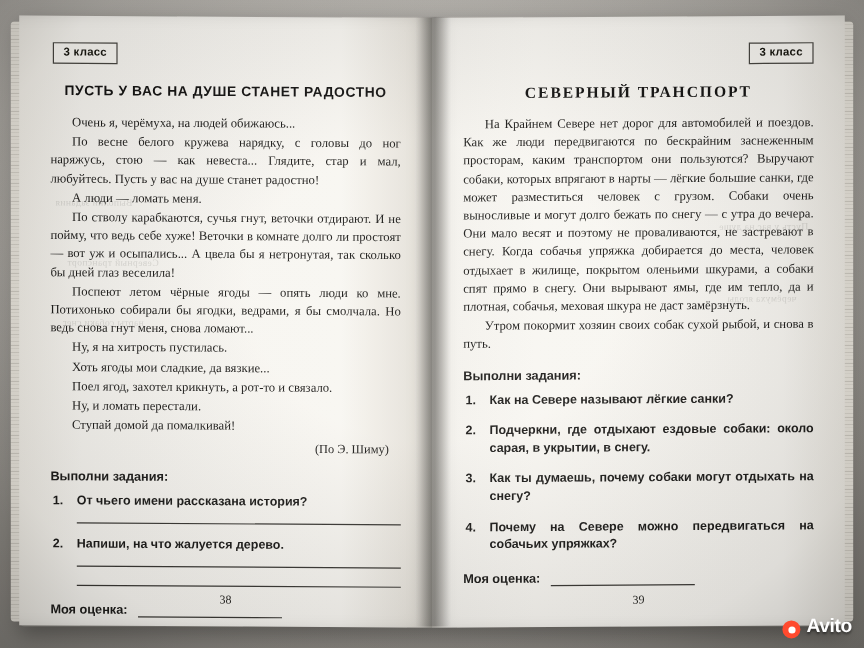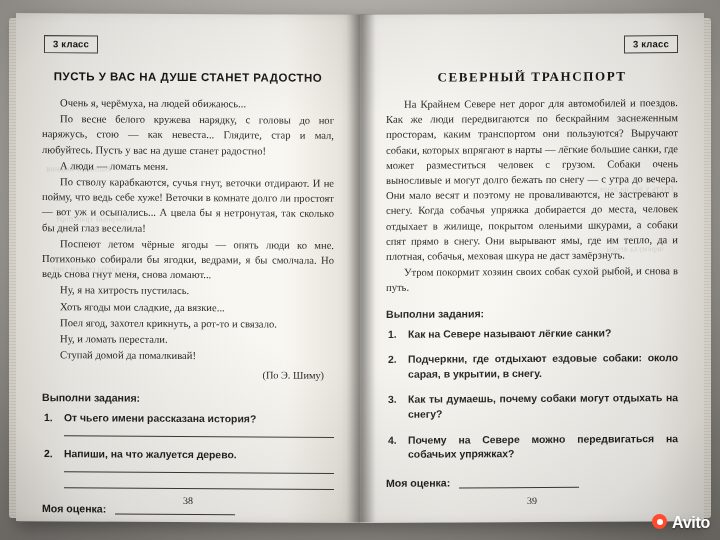--- a/index.html
+++ b/index.html
@@ -186,21 +186,21 @@
     text-align: center;
     font-size: 10px;
     color: #2a2926;
   }
   
   #watermark {
     position: absolute;
     right: 10px;
     bottom: 8px;
     display: flex;
-    align-items: flex-start;
+    align-items: flex-end;
     gap: 5px;
     font-family: "Liberation Sans", sans-serif;
     font-size: 16px;
     font-weight: bold;
     color: #ffffff;
     text-shadow: 0 1px 2px rgba(0,0,0,0.45);
     letter-spacing: -0.3px;
   }
   #watermark .dot {
     width: 15px;

